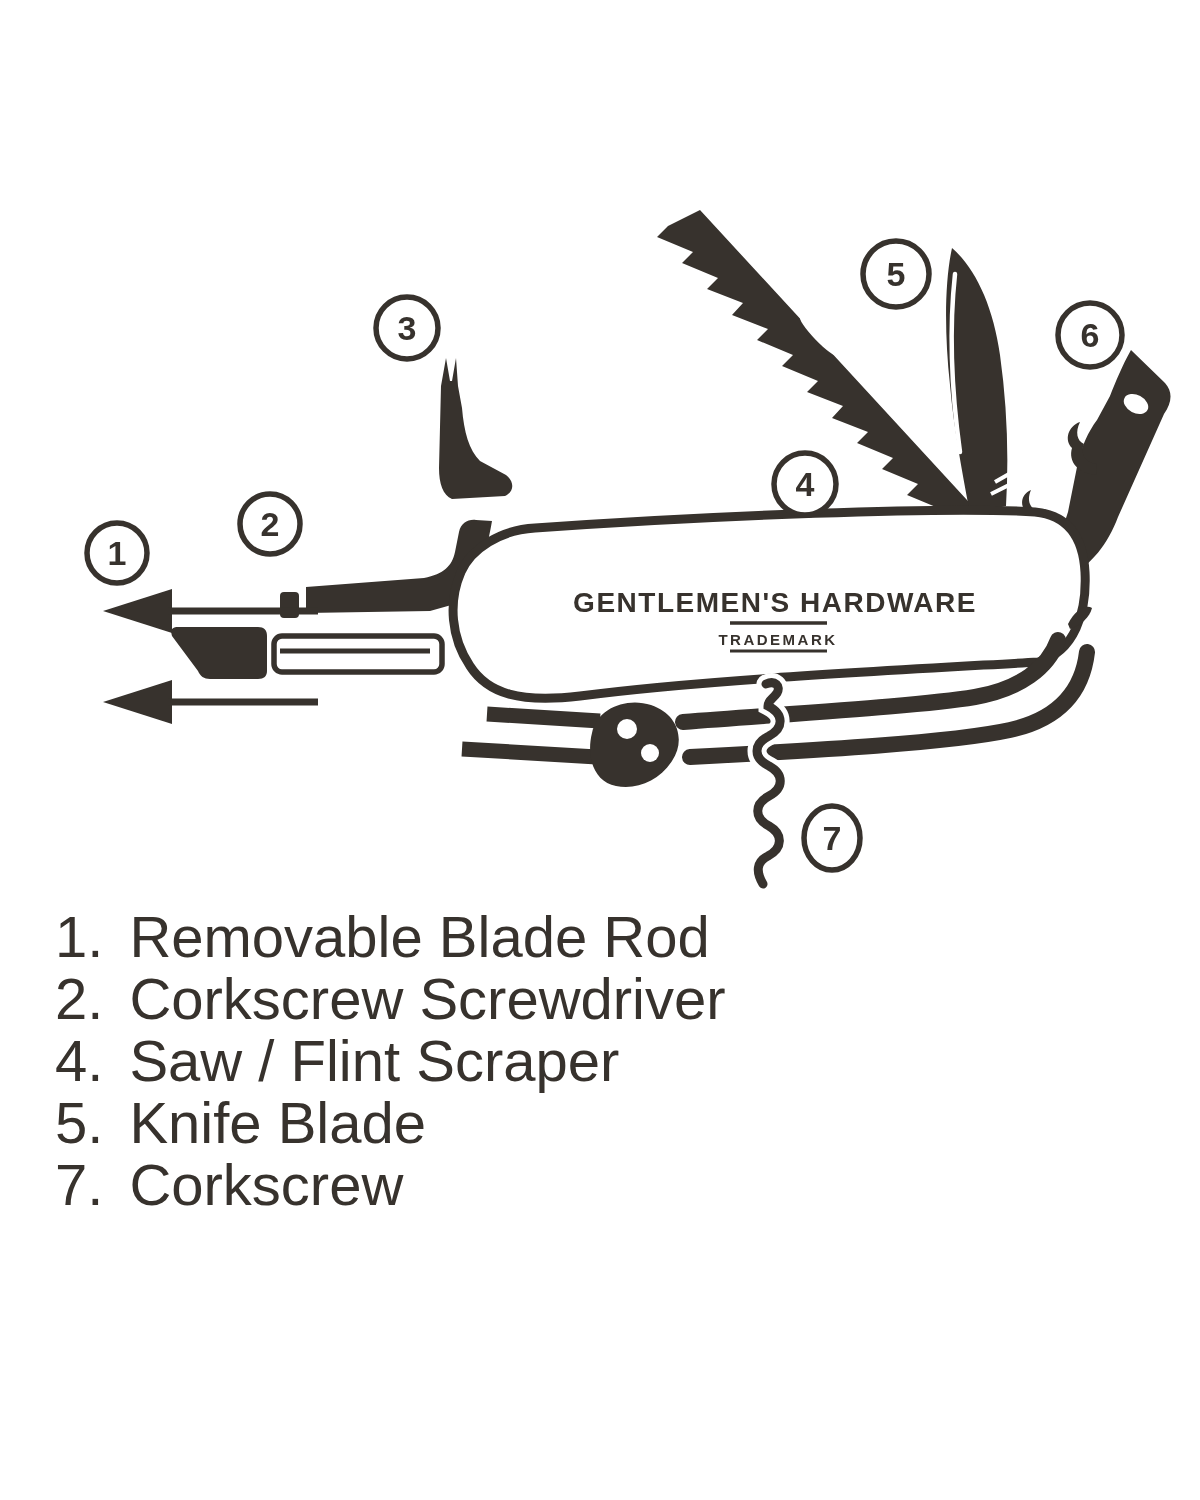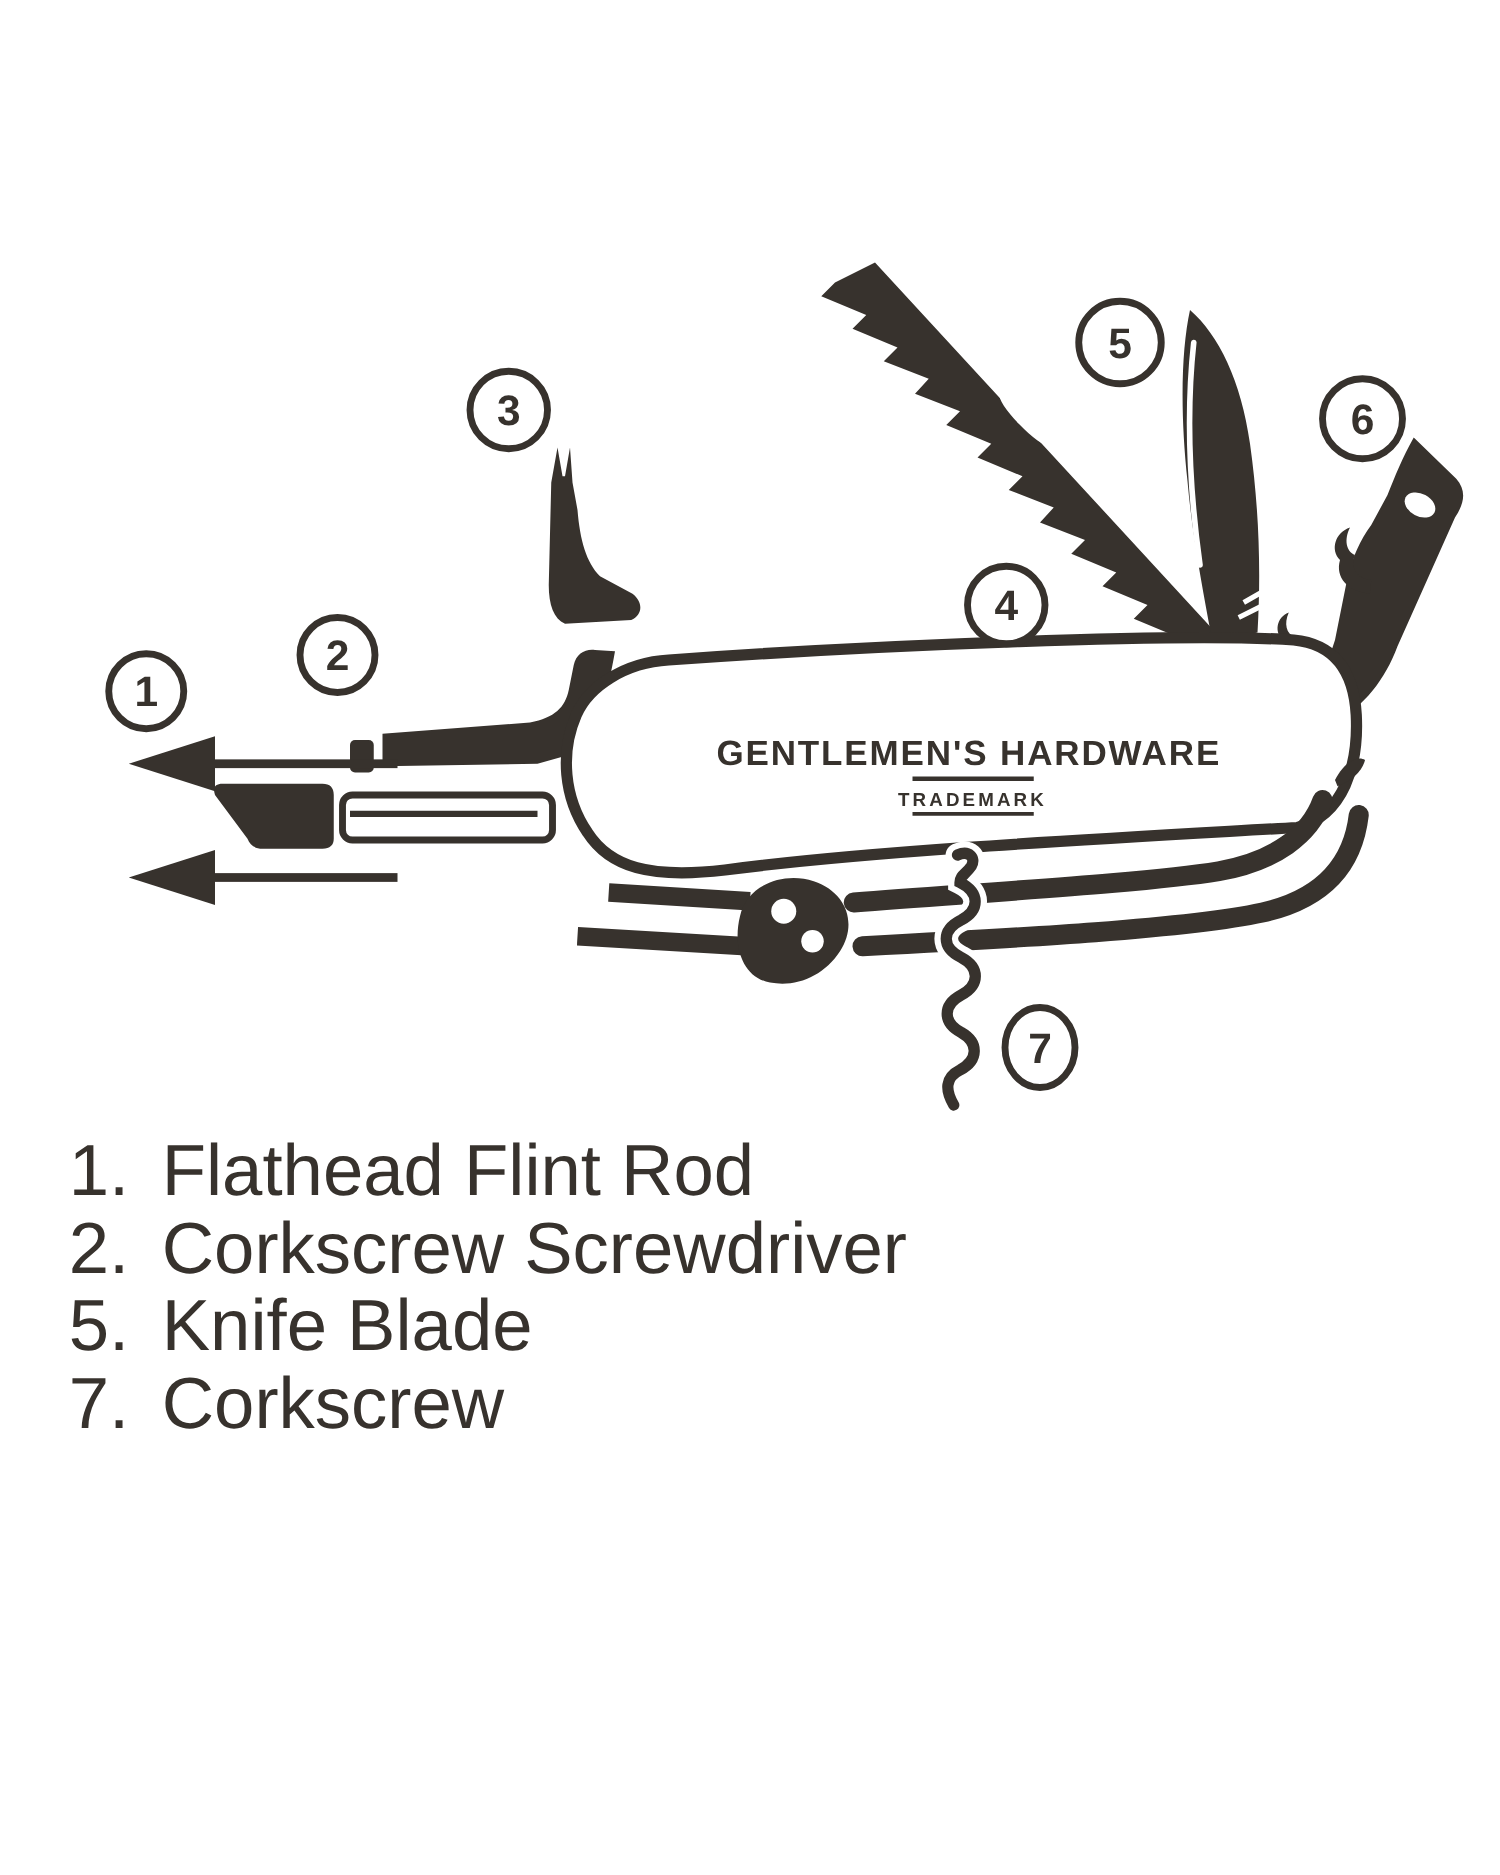--- a/index.html
+++ b/index.html
@@ -212,26 +212,29 @@
       <text class="callout-num" x="1090" y="347">6</text>
     </g>
     <g>
       <ellipse class="callout-ring" cx="832" cy="838" rx="28" ry="32"></ellipse>
       <text class="callout-num" x="832" y="850">7</text>
     </g>
   </svg>
 
   <div class="legend">
     <div class="legend-row">
-      <span class="num">1.</span><span class="lbl">Flathead Flint Rod</span>
+      <span class="num">1.</span><span class="lbl">Removable Blade Rod</span>
     </div>
     <div class="legend-row">
       <span class="num">2.</span><span class="lbl">Corkscrew Screwdriver</span>
     </div>
     <div class="legend-row">
+      <span class="num">4.</span><span class="lbl">Saw / Flint Scraper</span>
+    </div>
+    <div class="legend-row">
       <span class="num">5.</span><span class="lbl">Knife Blade</span>
     </div>
     <div class="legend-row">
       <span class="num">7.</span><span class="lbl">Corkscrew</span>
     </div>
   </div>
 
 </div>
 
 </body></html>

